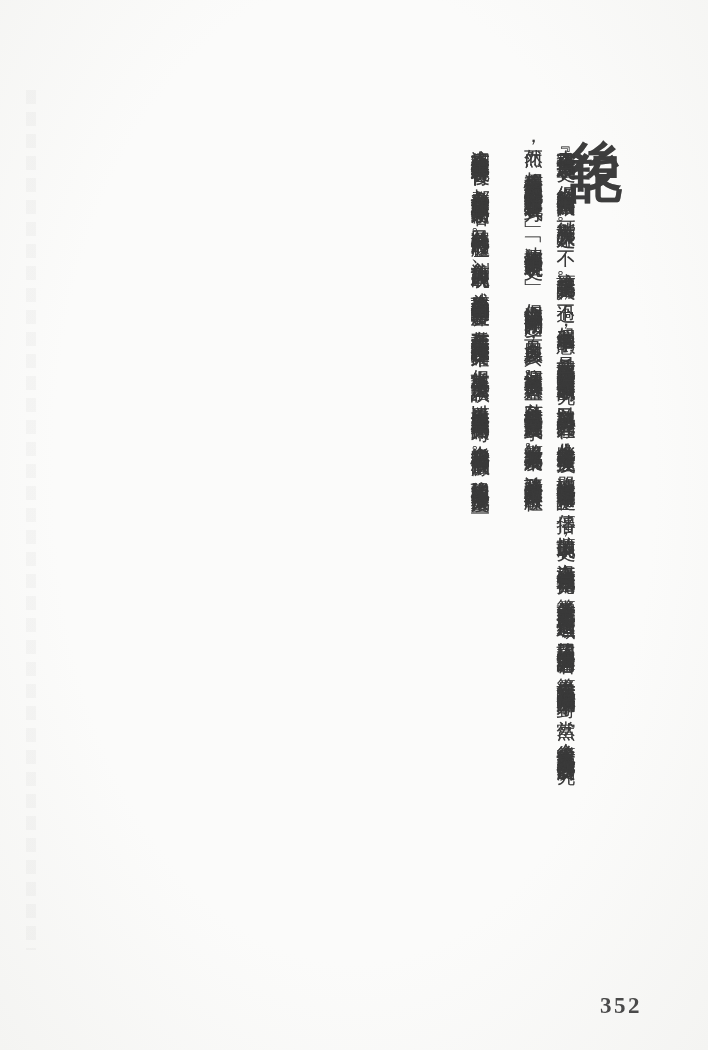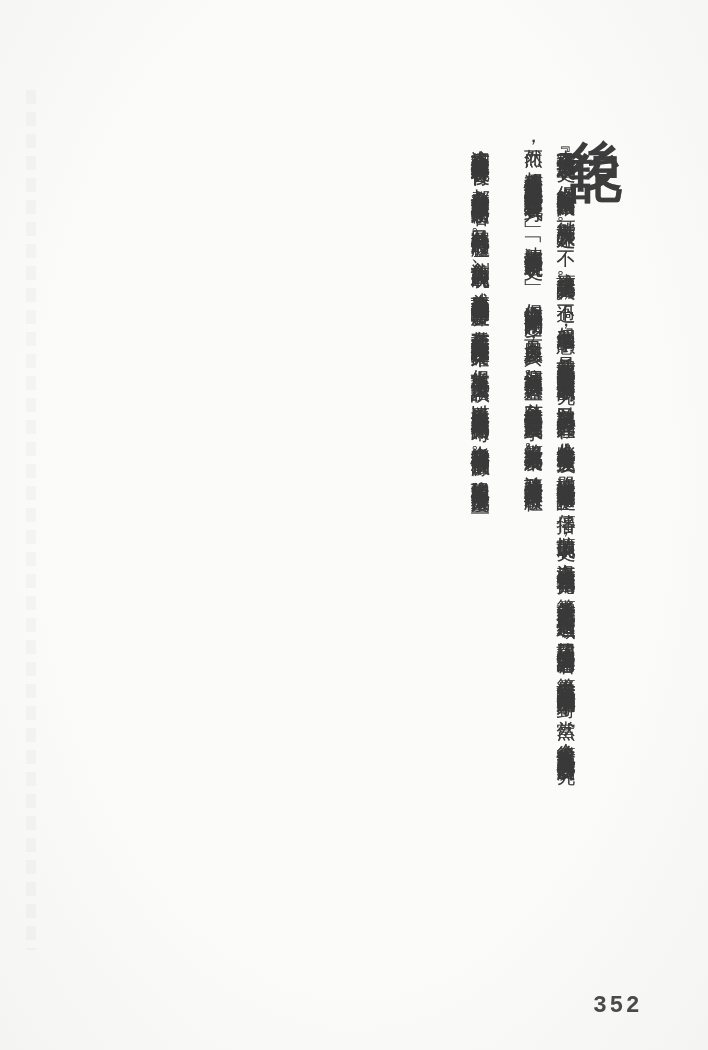--- a/index.html
+++ b/index.html
@@ -63,21 +63,21 @@
     margin: 0;
     text-indent: 2em;             
   }
   .body-text p.gap-before {
     margin-block-start: 21px;     
   }
   .folio {
     position: absolute;
     right: 66px;
     bottom: 31px;
-    font-family: Liberation Mono, monospace;
+    font-family: Liberation Serif, serif;
     font-weight: 700;
     font-size: 23px;
     letter-spacing: 2.5px;
     color: #4a4a4a;
   }
 </style>
 </head>
 <body>
 
 <div class="sheet">

